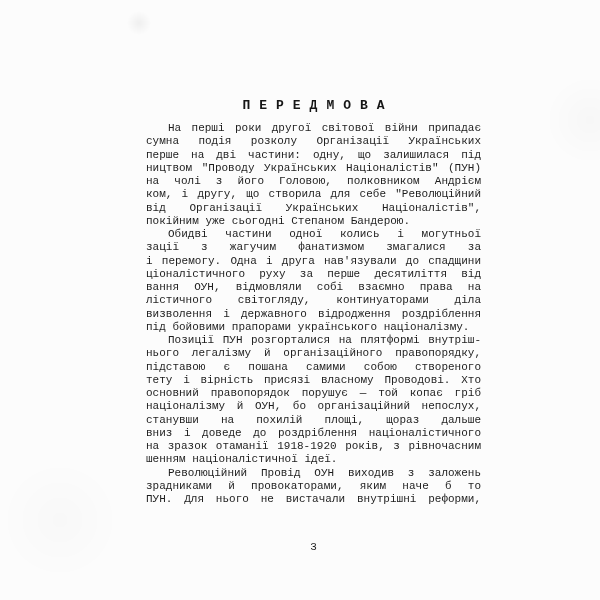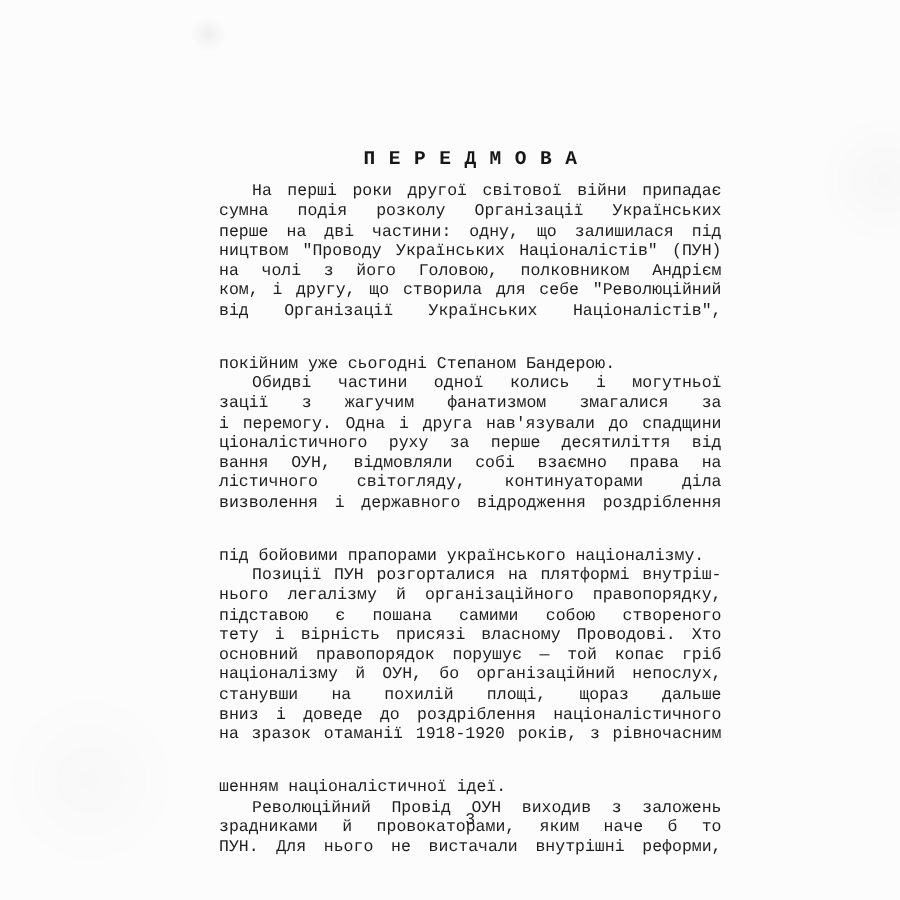--- a/index.html
+++ b/index.html
@@ -47,21 +47,21 @@
     font-size: 11px;
     line-height: 13.25px;
     height: 13.25px;
     text-align: justify;
     text-align-last: justify;
     white-space: normal;
     overflow: hidden;
     word-spacing: 1px;
   }
   .line.indent { padding-left: 22px; }
-  .line.lastline { text-align-last: left; word-spacing: normal; margin-top: 22px; }
+  .line.lastline { text-align-last: left; word-spacing: normal; }
   .page-number {
     position: absolute;
     left: 133px;
     top: 541px;
     width: 335px;
     text-align: center;
     font-size: 11px;
     color: #222222;
   }
 </style>

